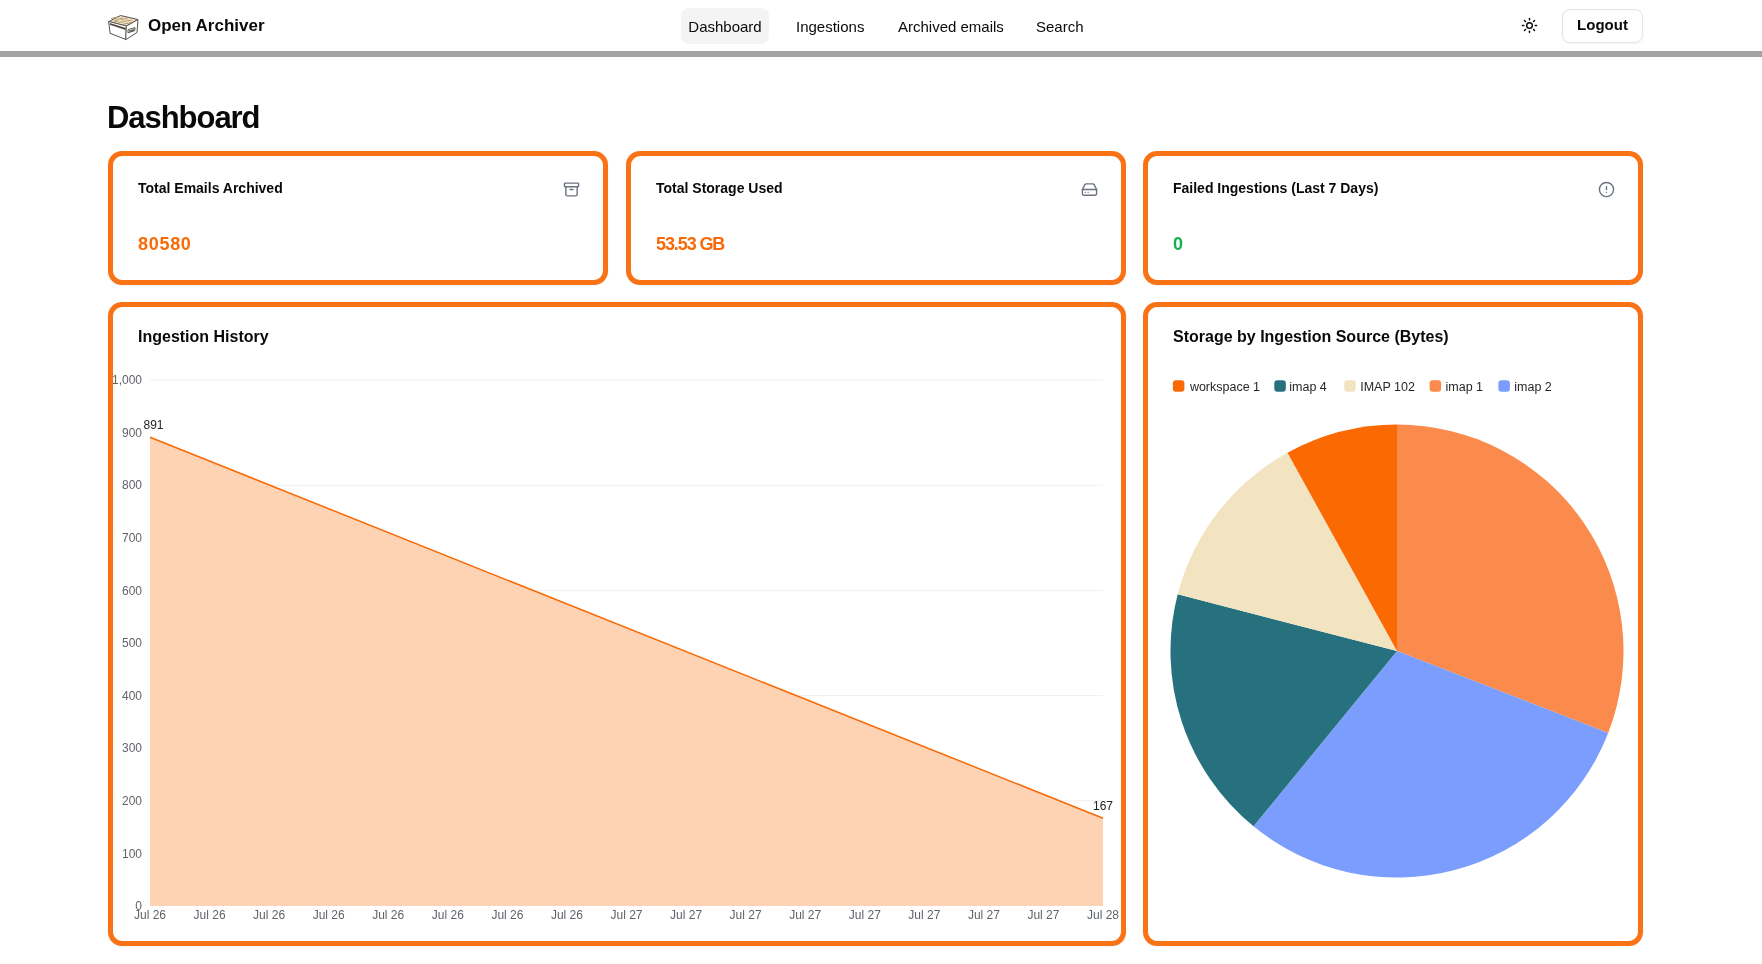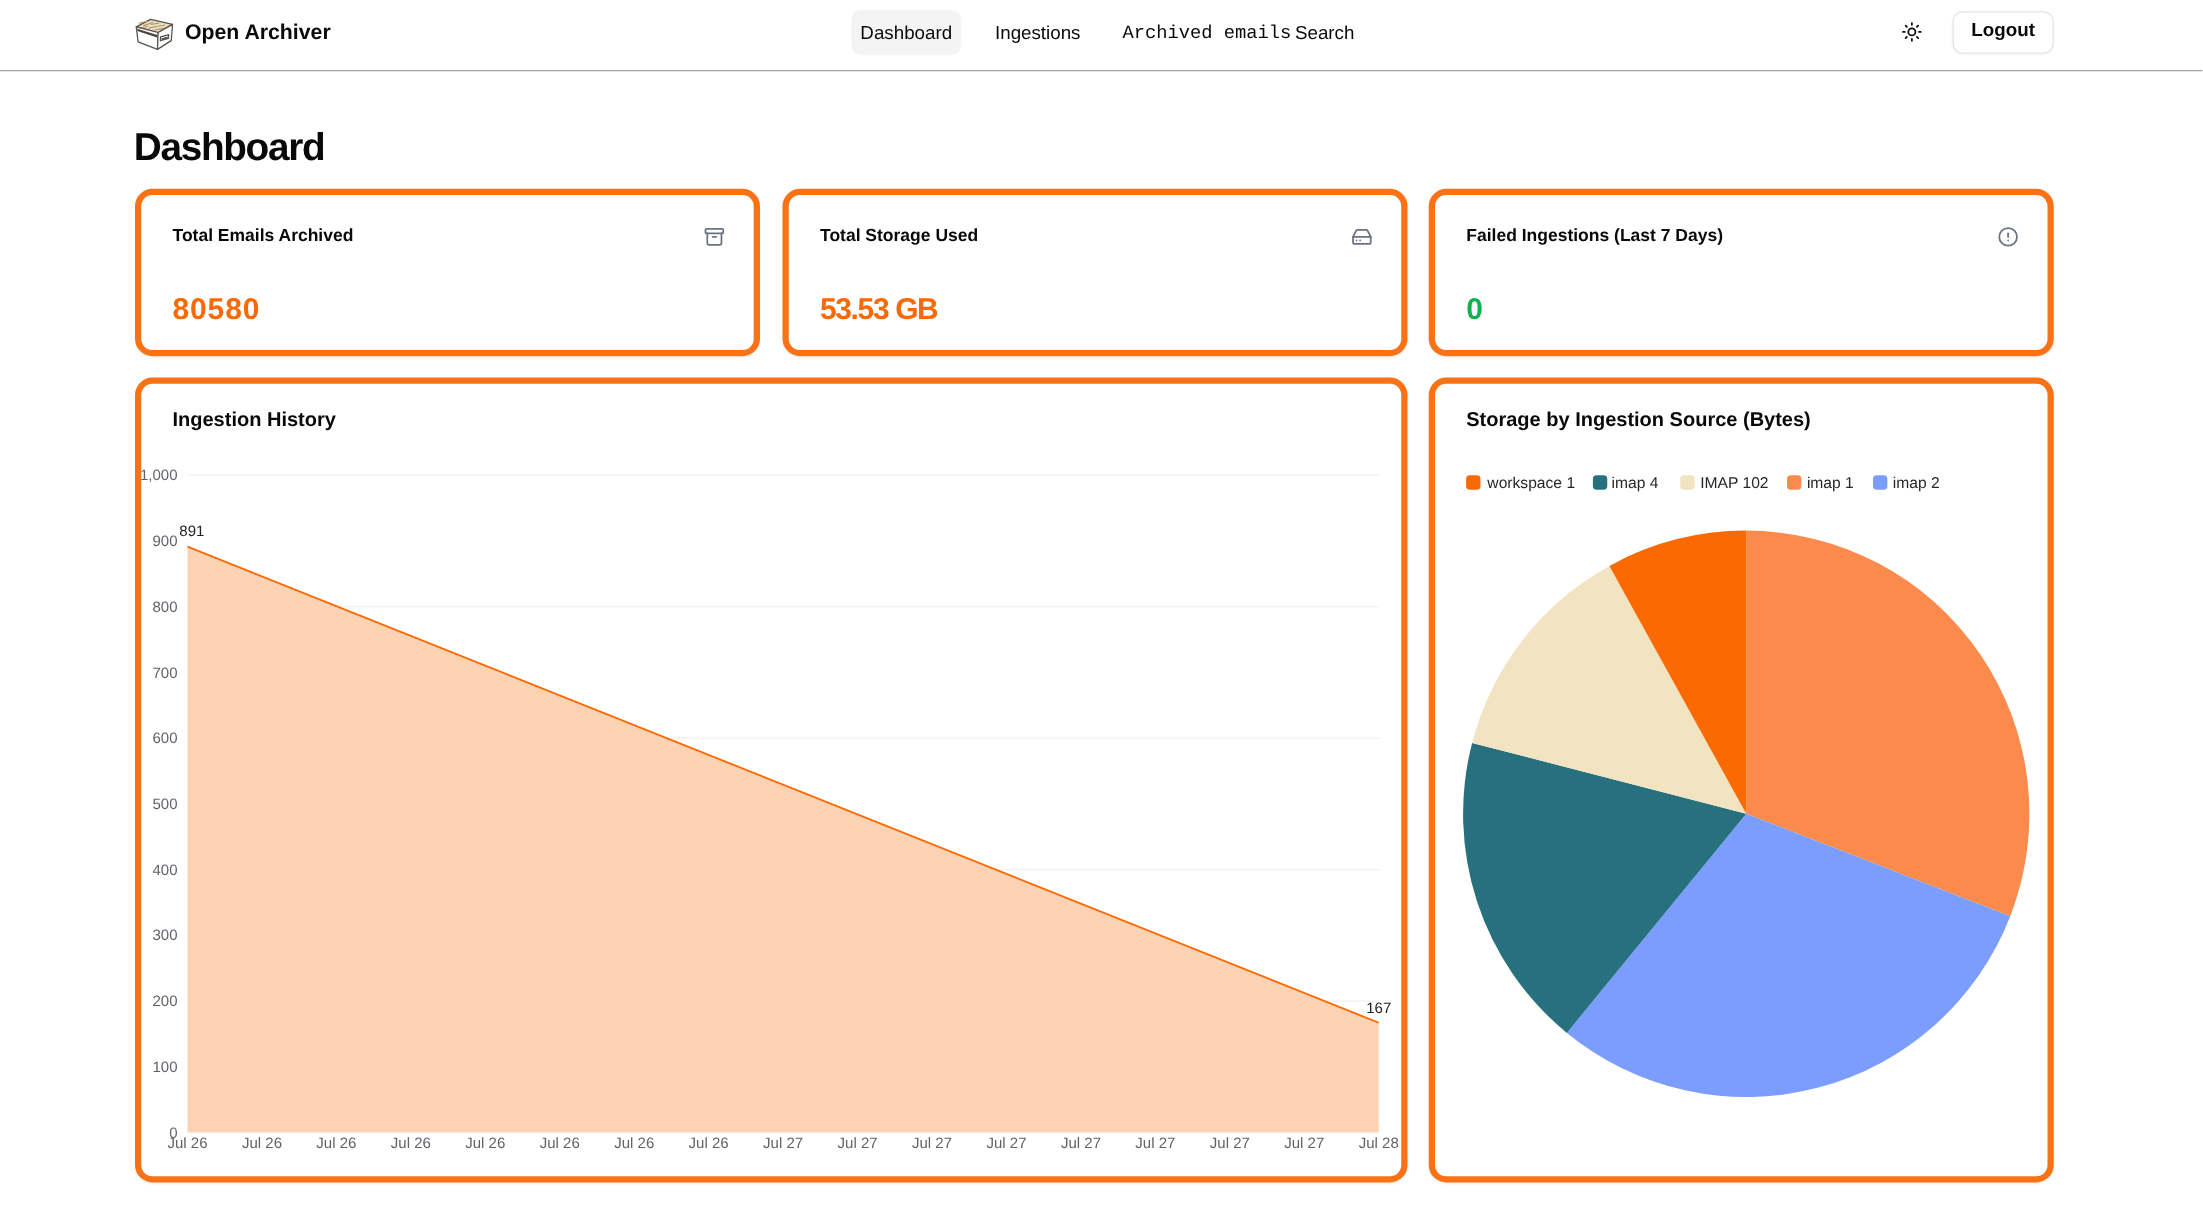--- a/index.html
+++ b/index.html
@@ -1,47 +1,47 @@
 <!DOCTYPE html>
 <html><head>
 <meta charset="utf-8">
 <style>
   * { margin:0; padding:0; box-sizing:border-box; }
   html,body { width:1762px; height:964px; background:#fff; font-family:"Liberation Sans", sans-serif; color:#09090b; overflow:hidden; }
   .abs { position:absolute; }
-  header { position:absolute; left:0; top:0; width:1762px; height:57px; background:#fff; border-bottom:1px solid #a3a3a3; }
+  header { position:absolute; left:0; top:0; width:1762px; height:57px; background:#fff; border-bottom:6px solid #a3a3a3; }
   .brand { position:absolute; left:148px; top:0; height:51px; display:flex; align-items:center; font-size:17px; font-weight:bold; letter-spacing:0; }
   .nav-item { position:absolute; top:0; height:52px; display:flex; align-items:center; font-size:15px; color:#09090b; }
   .nav-pill { position:absolute; left:681px; top:8px; width:88px; height:36px; background:#f4f4f5; border-radius:8px; display:flex; align-items:center; justify-content:center; font-size:15px; }
   .logout { position:absolute; left:1562px; top:9px; width:81px; height:34px; border:1px solid #e4e4e7; border-radius:8px; display:flex; align-items:center; justify-content:center; font-size:15px; background:#fff; padding-bottom:3px; box-shadow:0 1px 2px rgba(0,0,0,.04);font-weight:bold; }
   h1 { position:absolute; left:107px; top:100px; font-size:31px; font-weight:bold; letter-spacing:-1.05px; }
   .card { position:absolute; background:#fff; border:5px solid #f97316; border-radius:14px; box-shadow:0 1px 2px rgba(0,0,0,.05); }
   .card-title { position:absolute; left:25px; font-size:14px; font-weight:bold; color:#09090b; letter-spacing:0; }
-  .stat-value { position:absolute; left:25px; font-size:24px; font-weight:bold; }
+  .stat-value { position:absolute; left:25px; font-size:18px; font-weight:bold; }
   .icon { position:absolute; }
   .chart-title { position:absolute; left:25px; top:320px; font-size:16px; font-weight:bold; }
 </style>
 </head>
 <body>
 <header>
   <svg class="abs" style="left:107px; top:12px;" width="33" height="29" viewBox="0 0 33 29">
       <g stroke-linejoin="round" stroke-linecap="round">
 <path d="M2,9.5 L13.5,3.5 L31,7.5 L19.5,14 Z" fill="#ece0c4" stroke="#57524c" stroke-width="1"></path>
 <path d="M4.5,6.5 l6,-1.5 M8,8.5 l7,-2.5 M14,7.5 l6,-1 M19,9 l5.5,-0.8 M12,10.5 l6,-1.2 M20,11.5 l5,-1 M7,10 l4,-0.8 M16,12.2 l4,-0.8" stroke="#b49a6e" stroke-width="1" fill="none"></path>
 <path d="M2,9.5 L19.5,14 L19,27.5 L3.5,21.5 Z" fill="#ffffff" stroke="#57524c" stroke-width="1"></path>
 <path d="M2.8,11 L18.8,16 L18.6,18 L2.9,12.8 Z" fill="#4a463f" stroke="none"></path>
 <path d="M19.5,14 L31,7.5 L30,20.5 L19,27.5 Z" fill="#ffffff" stroke="#57524c" stroke-width="1"></path>
 <path d="M21.5,17.5 l6.5,-1.8 l-0.3,3 l-6.4,1.9 Z" fill="#fff" stroke="#57524c" stroke-width="1"></path>
 <path d="M22.3,18.5 l5,-1.4 l-0.15,1.5 l-5,1.5 Z" fill="#57524c" stroke="none"></path>
 </g>
     </svg>
   <div class="brand">Open Archiver</div>
   <div class="nav-pill">Dashboard</div>
   <div class="nav-item" style="left:796px;text-align:center;">Ingestions</div>
-  <div class="nav-item" style="left:898px;font-family:Liberation Mono, monospace;">Archived emails</div>
+  <div class="nav-item" style="left:898px;">Archived emails</div>
   <div class="nav-item" style="left:1036px;">Search</div>
   <svg class="abs" style="left:1521px; top:17px;" width="17" height="17" viewBox="0 0 24 24" fill="none" stroke="#09090b" stroke-width="2" stroke-linecap="round" stroke-linejoin="round">
       <circle cx="12" cy="12" r="4"></circle>
       <path d="M12 2v2"></path>
       <path d="M12 20v2"></path>
       <path d="m4.93 4.93 1.41 1.41"></path>
       <path d="m17.66 17.66 1.41 1.41"></path>
       <path d="M2 12h2"></path>
       <path d="M20 12h2"></path>
       <path d="m6.34 17.66-1.41 1.41"></path>

